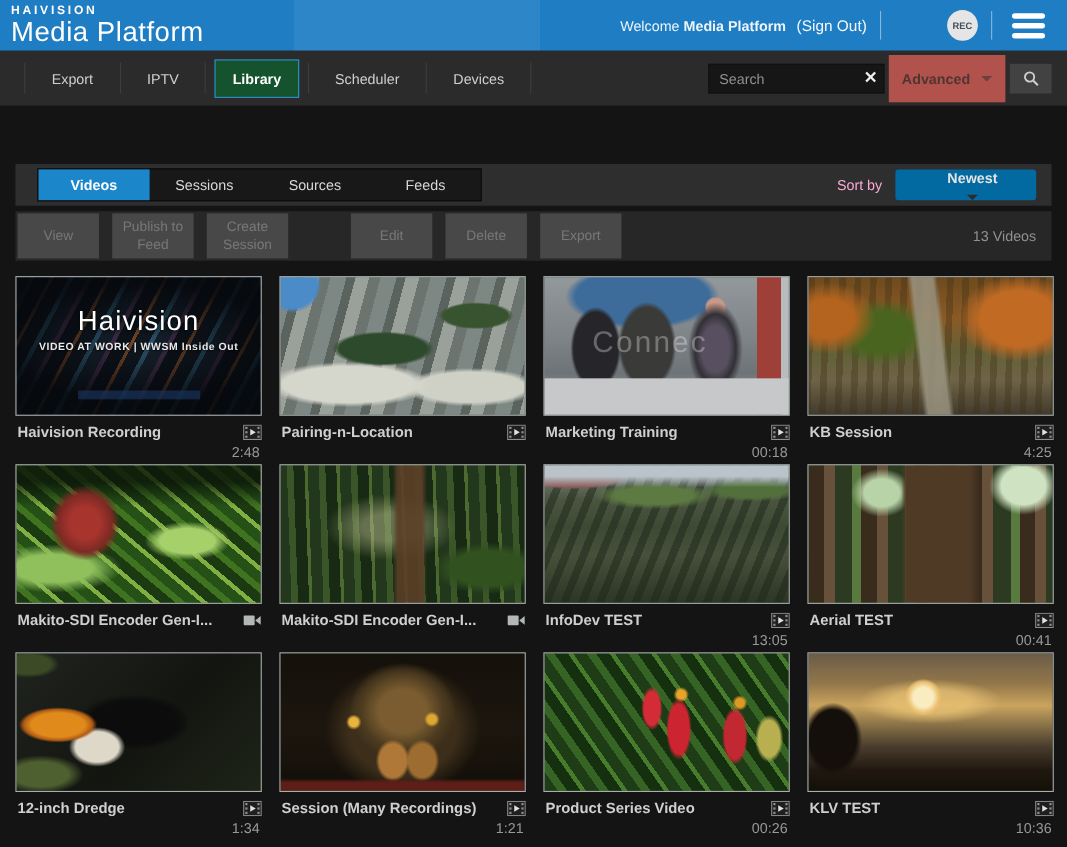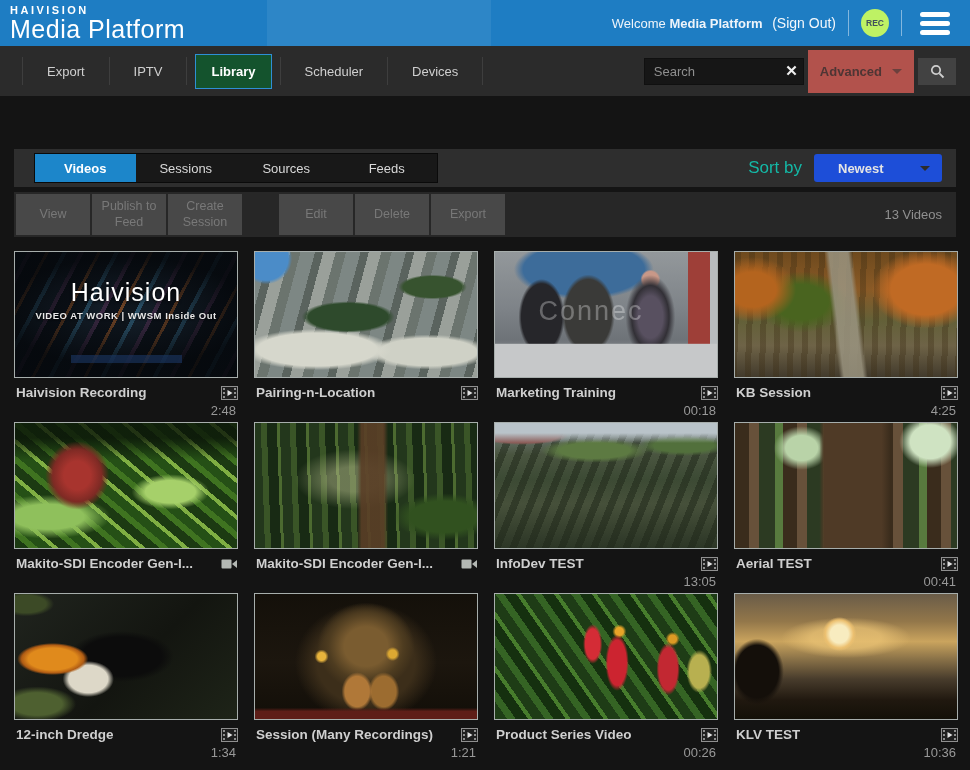--- a/index.html
+++ b/index.html
@@ -19,23 +19,23 @@
     background:rgba(255,255,255,0.07); pointer-events:none; }
   .logo { line-height:1; color:#fff; margin-top:1px; }
   .logo-top { font-size:11px; font-weight:bold; letter-spacing:2.5px; }
   .logo-main { font-size:25px; font-weight:300; letter-spacing:0.5px; margin-top:1px; }
   .header-right { display:flex; align-items:center; gap:12px; height:100%; }
   .welcome { font-size:13px; color:#eef4fa; white-space:nowrap; }
   .welcome b { font-weight:bold; }
   .signout { font-size:14px; color:#f4f8fc; margin-left:6px; cursor:pointer; }
   .hdr-divider { width:1px; height:26px; background:rgba(255,255,255,0.45); }
   .rec-badge {
-    width:28px; height:28px; border-radius:50%; background:#bef264;
+    width:28px; height:28px; border-radius:50%; background:#e5e5e5;
     color:#40505c; font-size:8.5px; font-weight:bold;
-    display:flex; align-items:center; justify-content:center; cursor:pointer;
+    display:flex; align-items:center; justify-content:center; cursor:pointer;margin-left:48px;
   }
   .hamburger { display:flex; flex-direction:column; gap:4px; cursor:pointer; padding:4px 6px; }
   .hamburger span { display:block; width:30px; height:5px; border-radius:2.5px; background:#fff; }
 
   
   .navbar {
     height:50px; background:#2b2b2b; display:flex; align-items:center;
     justify-content:space-between; padding:0 14px;
   }
   .nav-items { display:flex; align-items:center; height:100%; }
@@ -76,33 +76,33 @@
     height:38px; background:#2e2e2e; display:flex; align-items:center;
     justify-content:space-between; padding:0 14px 0 20px;
   }
   .tabbox { display:flex; background:#181818; border:1px solid #0a0a0a; height:30px; width:404px; }
   .tab {
     flex:1; display:flex; align-items:center; justify-content:center;
     font-size:13px; color:#d8d8d8; cursor:pointer; white-space:nowrap;
   }
   .tab.active { background:#1c86ca; color:#fff; font-weight:bold; }
   .sort-area { display:flex; align-items:center; gap:12px; }
-  .sort-label { font-size:17px; color:#14b8a6; }
+  .sort-label { font-size:13px; color:#f9a8d4; }
   .sort-select {
-    width:128px; height:28px; background:#1d4ed8; border-radius:3px;
+    width:128px; height:28px; background:#0369a1; border-radius:3px;
     display:flex; align-items:center; justify-content:space-between;
-    padding:0 12px 0 24px; cursor:pointer; font-size:13px; font-weight:bold; color:#e4e4e4;
+    padding:0 12px 0 24px; cursor:pointer; font-size:13px; font-weight:bold; color:#e4e4e4;flex-direction:column;
   }
   .sort-select .caret-down { border-top-color:#2c2c2c; }
 
   .toolbar {
     margin-top:5px; height:45px; background:#272727; display:flex;
     align-items:stretch; padding:2px; justify-content:space-between;
   }
-  .toolbar-left { display:flex; gap:2px; }
+  .toolbar-left { display:flex; gap:12px; }
   .tb-btn {
     width:74px; background:#484848; border:none; color:#787878; font-size:12.5px;
     cursor:default; text-align:center; line-height:1.25; padding:2px 4px;
     font-family:"Liberation Sans", sans-serif;
   }
   .tb-gap { width:33px; background:#272727; }
   .video-count { display:flex; align-items:center; font-size:13px; color:#909090; padding-right:12px; }
 
   
   .grid {

